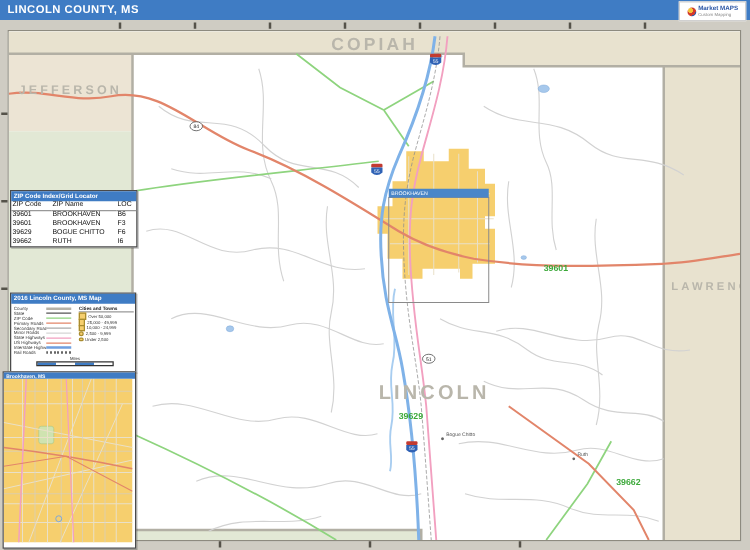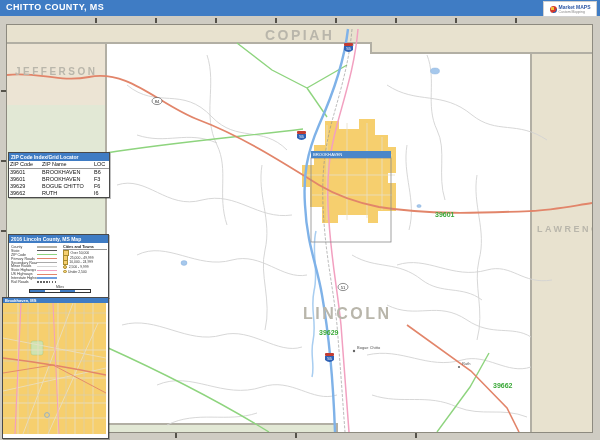--- a/index.html
+++ b/index.html
@@ -66,21 +66,21 @@
   .county-lb{fill:#b9b6ab;font-weight:bold;letter-spacing:2.5px;}
   .zip-lb{fill:#3aa838;font-weight:bold;font-size:7px;}
   .town-lb{fill:#555;font-size:4px;}
 </style>
 </head>
 <body>
 
 <div id="stage">
 
   <div class="titlebar">
-    <div class="t">CHITTO COUNTY, MS</div>
+    <div class="t">LINCOLN COUNTY, MS</div>
   </div>
   <div class="logobox">
     <span class="sw"></span>
     <span>
       <div class="bt"><span>Market MAPS</span></div>
       <div class="tag">Custom Mapping</div>
     </span>
   </div>
 
   <div class="mapframe">

